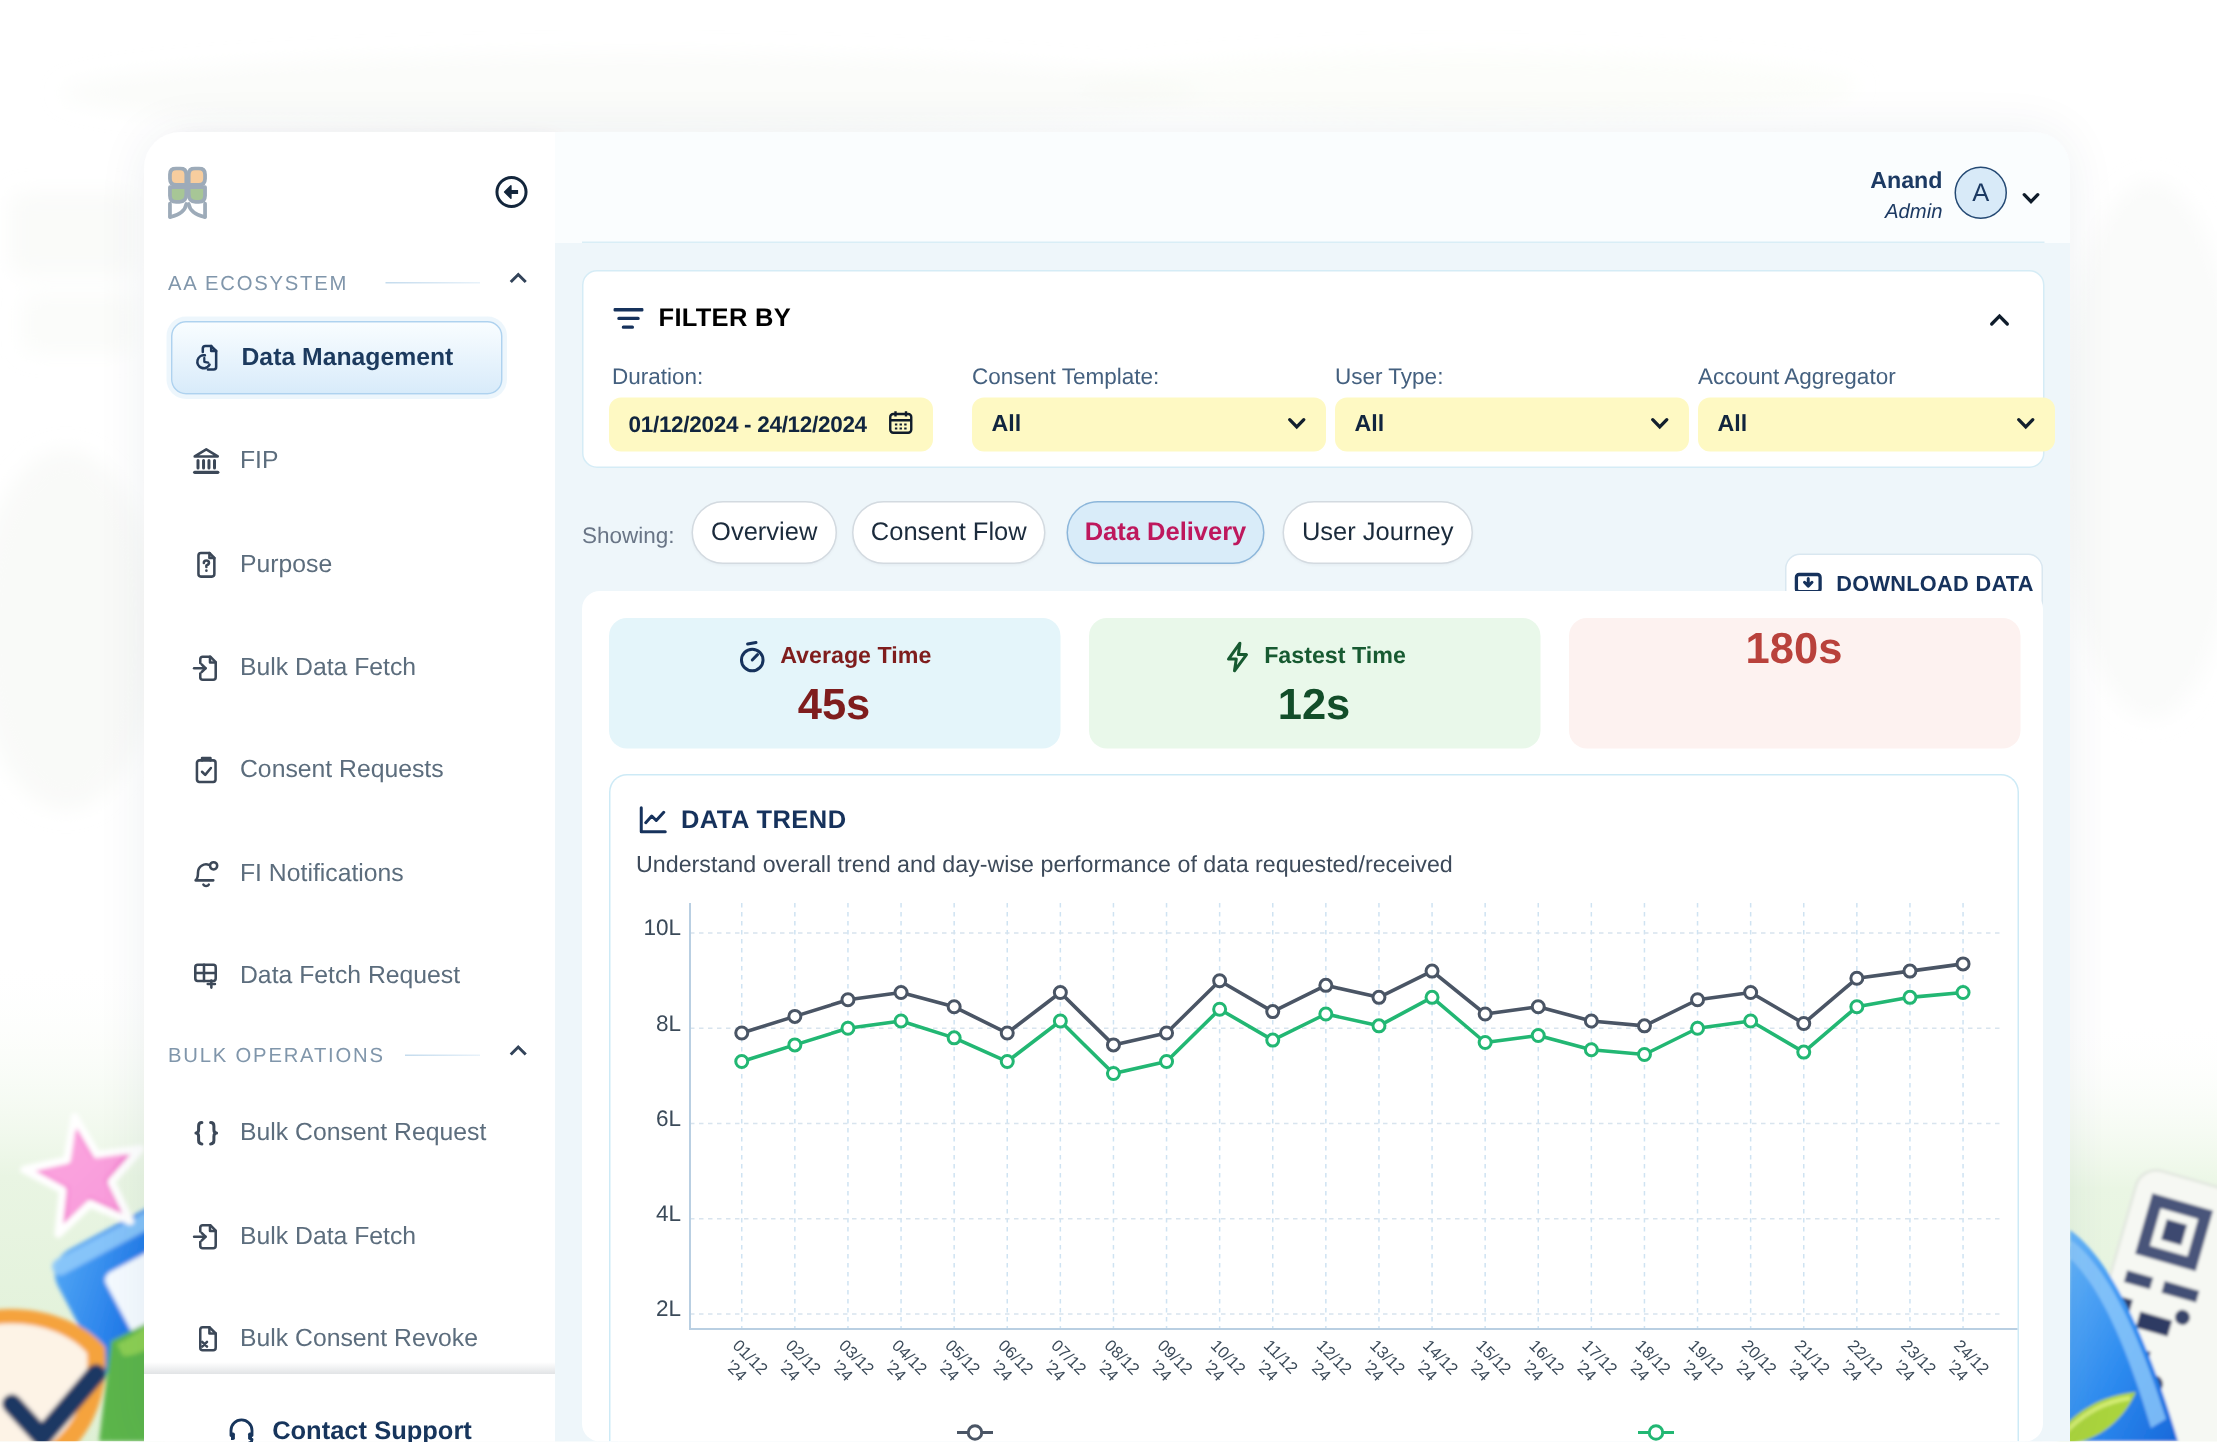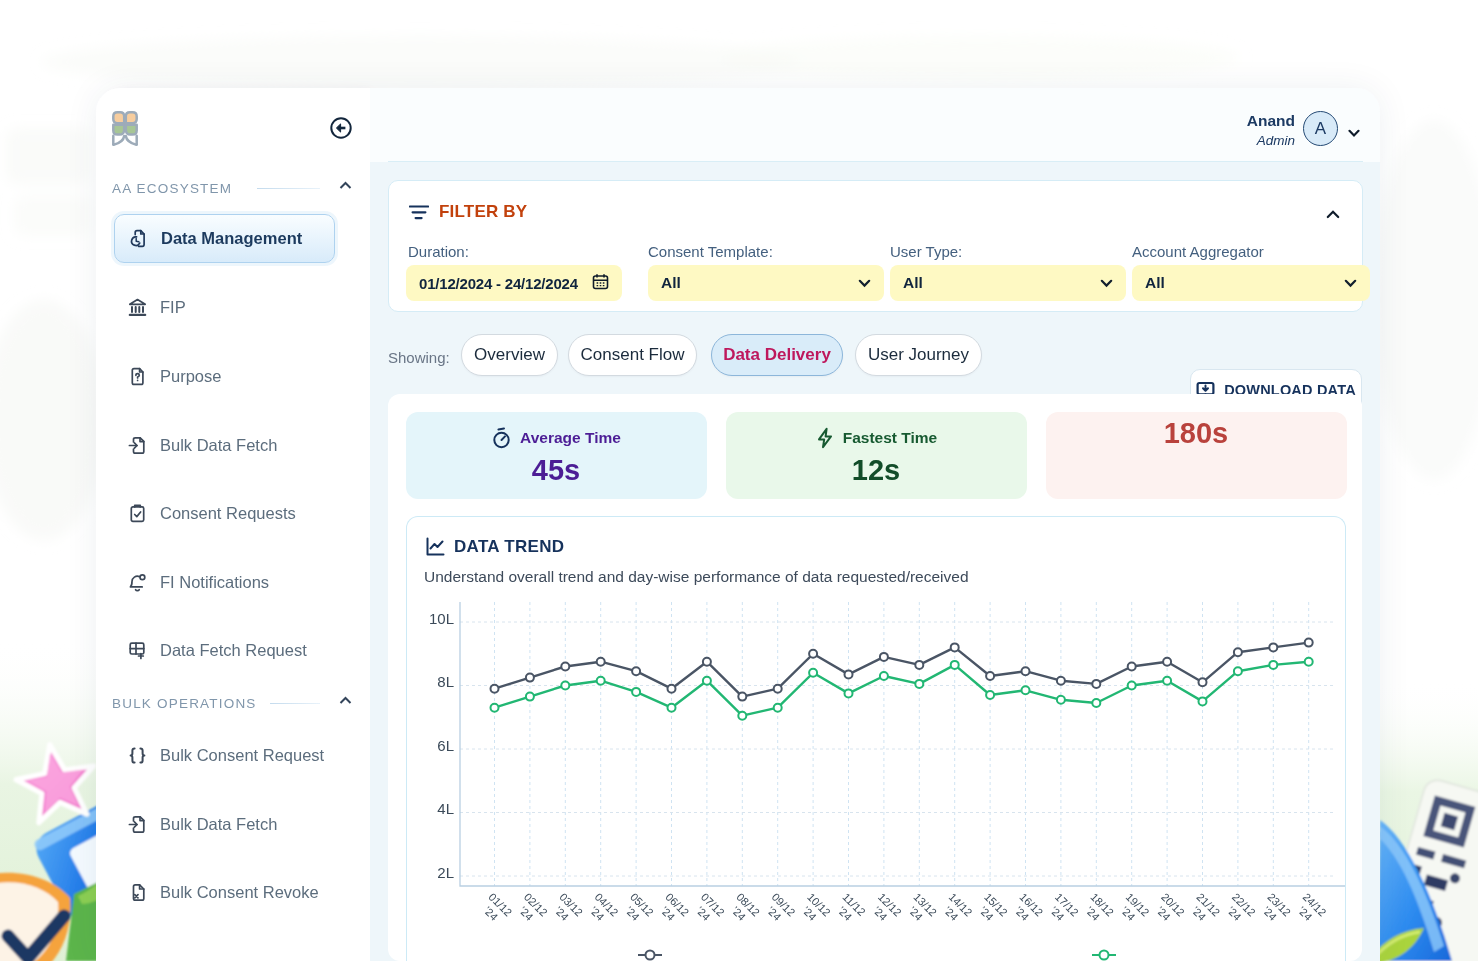--- a/index.html
+++ b/index.html
@@ -40,21 +40,21 @@
   .who .nm { font-size:15.5px; font-weight:700; }
   .who .rl { font-size:13.5px; font-style:italic; margin-top:3px; }
   .avatar { position:absolute; right:42px; top:23px; width:35px; height:35px; border-radius:50%;
             background:#d8eaf8; border:1px solid #254a74; color:#1c3a63; font-size:17px;
             display:flex; align-items:center; justify-content:center; }
   .hdr-chev { position:absolute; right:20px; top:36px; }
 
   .filter { position:absolute; left:18px; top:18px; width:975px; height:132px; background:#fff;
             border:1px solid #d5ecf6; border-radius:10px; }
   .filter .title { position:absolute; left:20px; top:21px; display:flex; gap:10px; align-items:center;
-            color:#c2410c; font-size:17px; font-weight:700; letter-spacing:.2px; }
+            color:#000000; font-size:17px; font-weight:700; letter-spacing:.2px; }
   .filter .fchev { position:absolute; right:22px; top:24px; }
   .flabel { position:absolute; top:62px; color:#44607f; font-size:15px; }
   .fctl { position:absolute; top:84px; height:36px; background:#fef9c3; border-radius:8px;
           display:flex; align-items:center; color:#11253e; font-size:15.5px; font-weight:700;
           padding:0 13px; white-space:nowrap; }
   .fctl.dur { font-size:15px; letter-spacing:-0.2px; }
   .fctl .chev { margin-left:auto; }
 
   .showing { position:absolute; left:18px; top:187px; color:#697586; font-size:15px; }
   .pill { position:absolute; top:172px; height:42px; border-radius:21px; background:#fff;
@@ -66,21 +66,21 @@
             justify-content:center; gap:9px; color:#16325c; font-size:14.5px; font-weight:700;
             letter-spacing:.2px;margin-top:35px; }
 
   .bigpanel { position:absolute; left:18px; top:232px; width:974px; height:567px; background:#fff;
               border-radius:12px; }
   .card { position:absolute; top:18px; width:301px; height:87px; border-radius:12px; text-align:center;
           background-image:radial-gradient(rgba(90,120,140,0.07) 1px, transparent 1.1px); background-size:7px 7px; }
   .card .t { display:flex; align-items:center; justify-content:center; gap:8px; margin-top:15px;
              font-size:15.5px; font-weight:700; }
   .card .v { font-size:29px; font-weight:700; margin-top:5px; }
-  .c1 { left:17.5px; background:#e4f5fa; color:#4c1d95; }
+  .c1 { left:17.5px; background:#e4f5fa; color:#7f1d1d; }
   .c2 { left:337.5px; background:#e9f8ea; color:#175a31; }
   .c2 .v { color:#124d29; }
   .c3 { left:657.5px; background:#fdf2f0; color:#bb453f; }
   .c3 .v { color:#b9423c; }
 
   .chartcard { position:absolute; left:18px; top:122px; width:940px; height:445px; background:#fff;
                border:1px solid #cdeaf6; border-radius:12px 12px 0 0; border-bottom:none; }
   .ct { position:absolute; left:18px; top:19px; display:flex; align-items:center; gap:8px;
         color:#16325c; font-size:17px; font-weight:700; letter-spacing:.3px; }
   .csub { position:absolute; left:17px; top:51px; color:#3d4a5a; font-size:15.5px; }
@@ -296,20 +296,32 @@
       </div>
       <div class="item" style="top:793px;">
         <svg width="21" height="21" viewBox="0 0 21 21" fill="none" stroke="#3c4858" stroke-width="1.7" stroke-linecap="round" stroke-linejoin="round">
           <path d="M12.6 2.8 H8.2 Q6.5 2.8 6.5 4.5 V16.5 Q6.5 18.2 8.2 18.2 H15.1 Q16.8 18.2 16.8 16.5 V7 Z"></path>
           <path d="M12.6 2.8 V7 H16.8"></path>
           <path d="M7.8 12.6 L11 15.8 M11 12.6 L7.8 15.8"></path>
         </svg>
         Bulk Consent Revoke
       </div>
 
+      <div class="side-bottom">
+        <div class="shadow"></div>
+        <div class="support">
+          <svg width="20" height="20" viewBox="0 0 20 20" fill="none" stroke="#17355c" stroke-width="1.9" stroke-linecap="round" stroke-linejoin="round">
+            <path d="M3 13 V9.6 A7 7 0 0 1 17 9.6 V13"></path>
+            <path d="M3 11 H4.4 Q5.6 11 5.6 12.2 V14.8 Q5.6 16 4.4 16 H3 Z" fill="#17355c" stroke="none"></path>
+            <path d="M17 11 H15.6 Q14.4 11 14.4 12.2 V14.8 Q14.4 16 15.6 16 H17 Z" fill="#17355c" stroke="none"></path>
+            <path d="M17 15.6 Q17 18.2 12.6 18.4"></path>
+          </svg>
+          Contact Support
+        </div>
+      </div>
     </div>
 
     <div class="main">
       <div class="who">
           <div class="nm">Anand</div>
           <div class="rl">Admin</div>
         </div>
       <div class="avatar">A</div>
       <div class="hdr-chev"><svg width="12" height="9" viewBox="0 0 12 9" fill="none" stroke="#0f1c2b" stroke-width="2.2" stroke-linecap="round">
             <path d="M1.5 1.8 L6 6.4 L10.5 1.8"></path>

